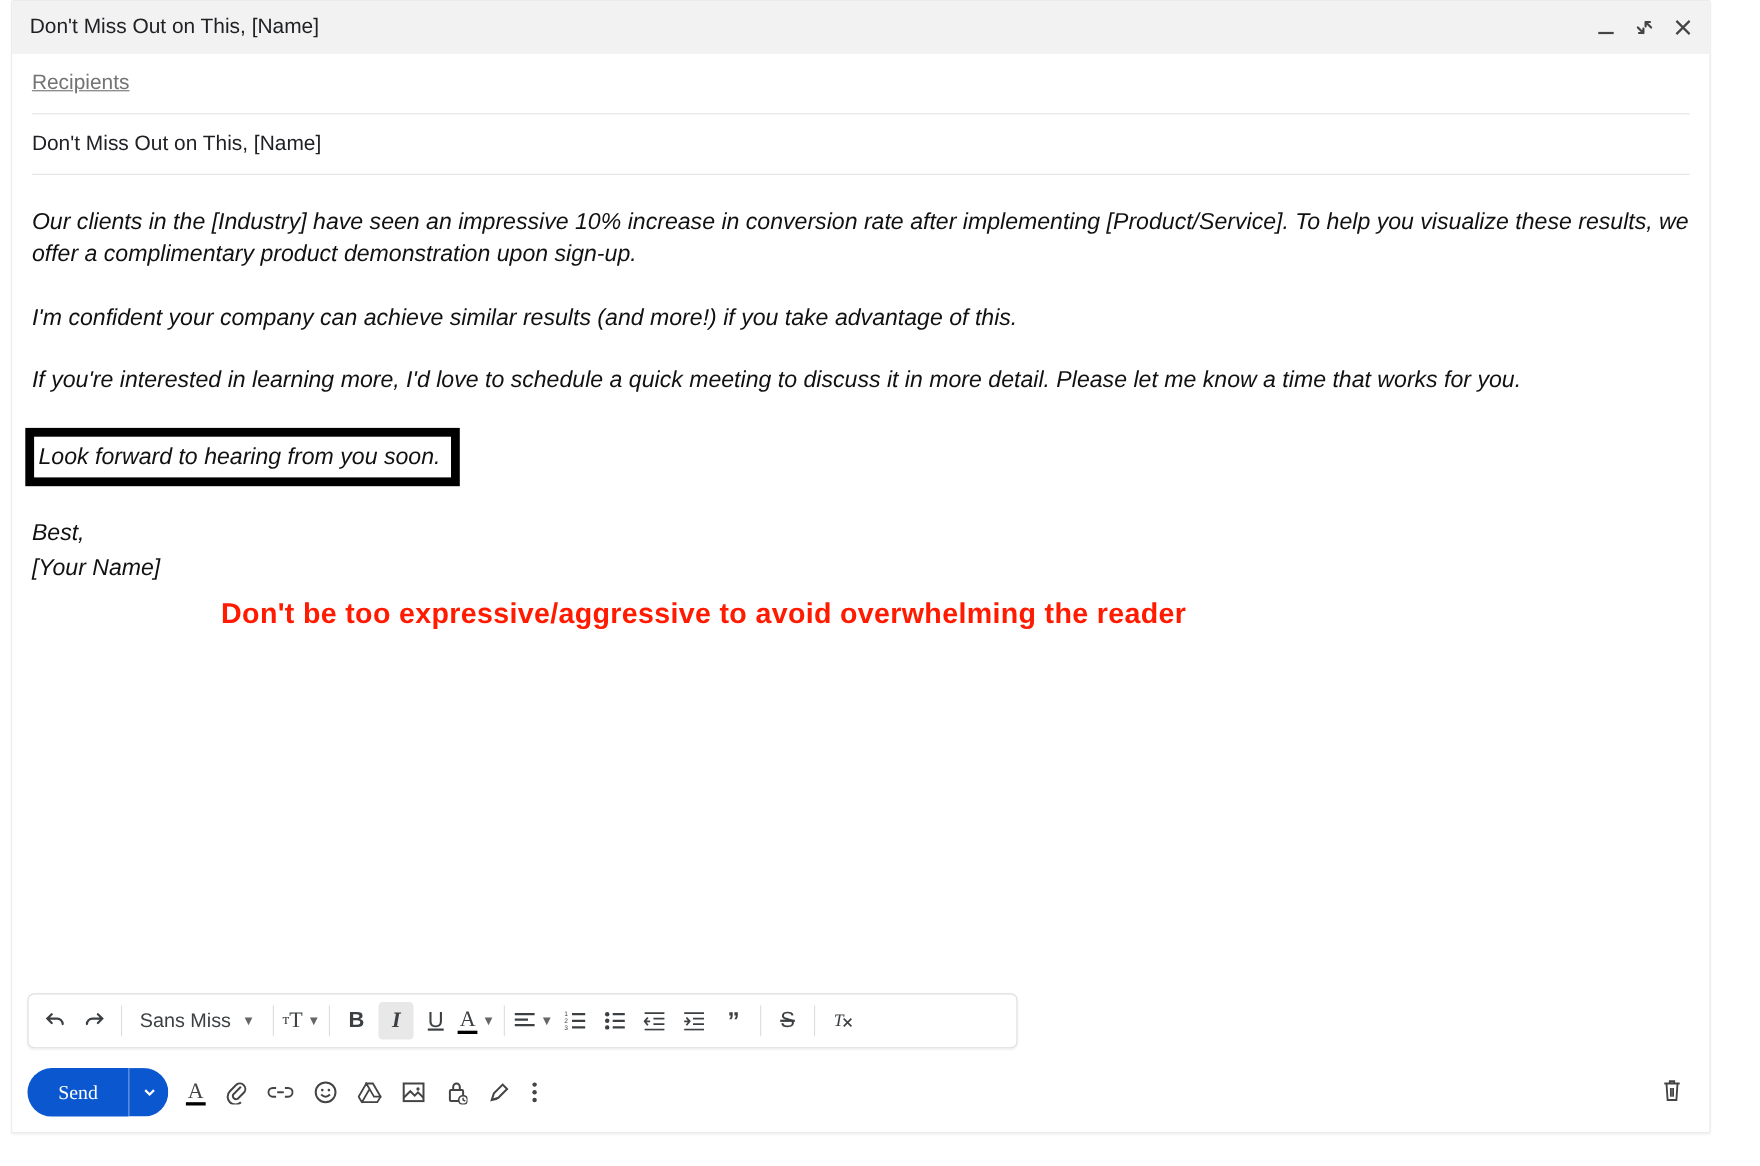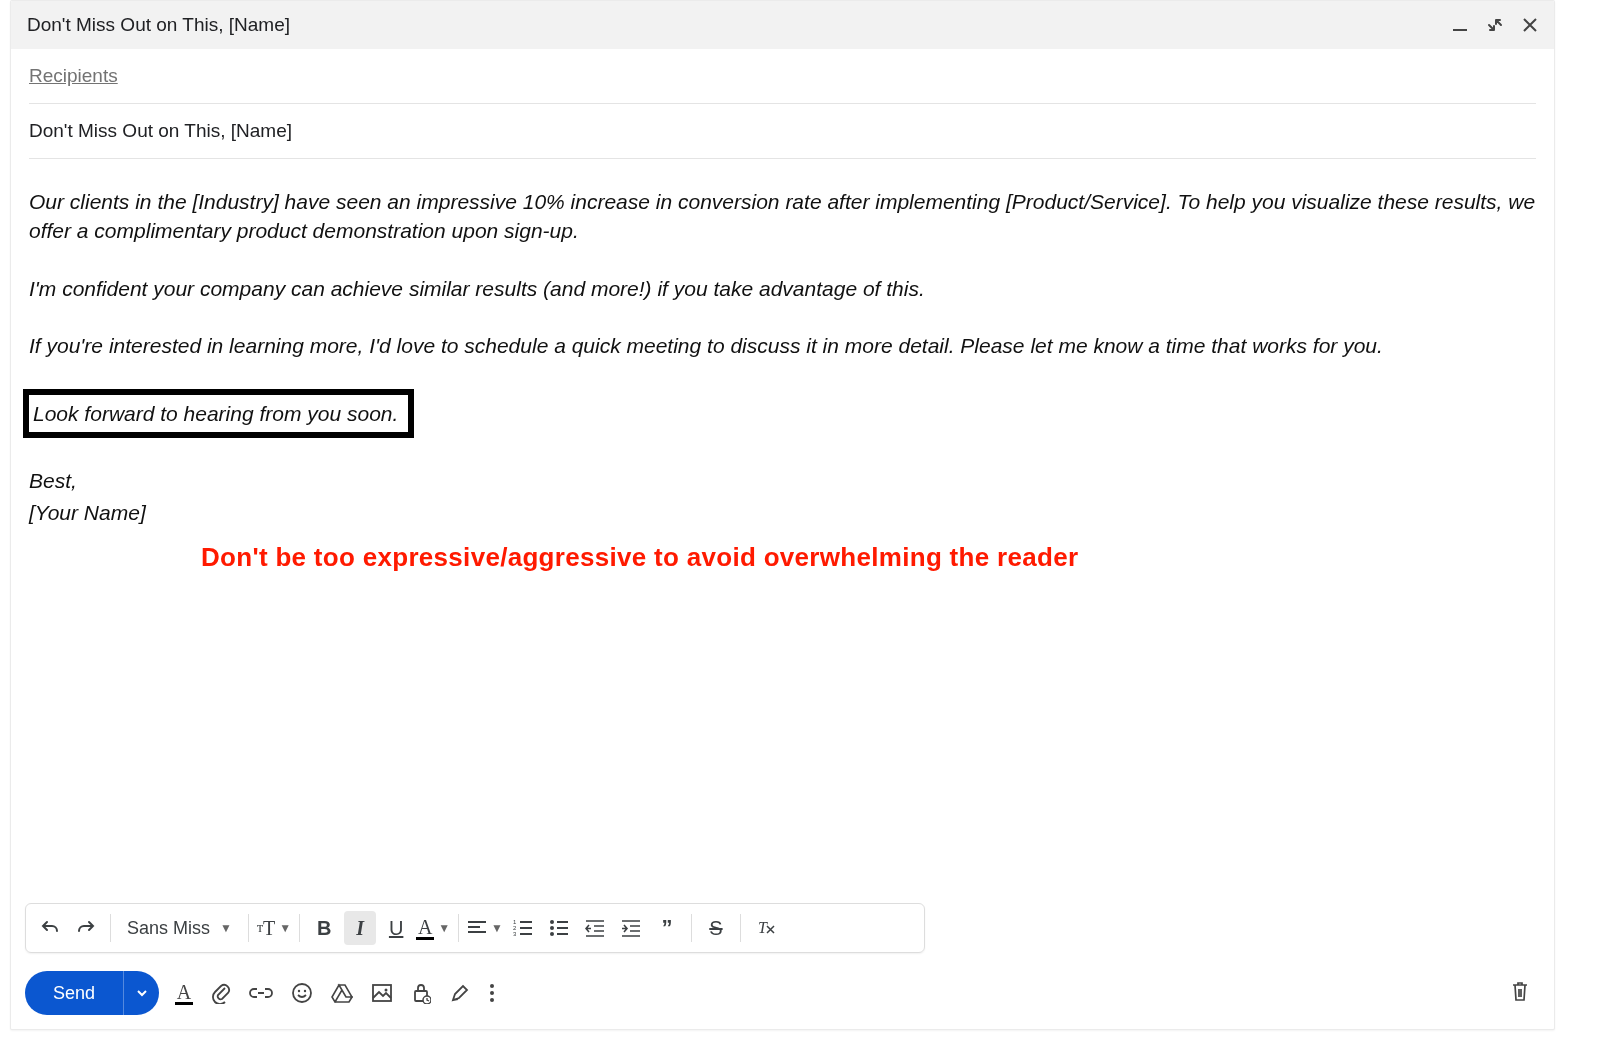--- a/index.html
+++ b/index.html
@@ -52,21 +52,21 @@
     color: #111;
     line-height: 1.4;
     position: relative;
   }
   .body-area p {
     margin: 0 0 28px 0;
   }
   .body-area p.tight { margin-bottom: 3px; }
   .highlight-box {
     display: inline-block;
-    border: 6px solid #000000;
+    border: 8px solid #000000;
     padding: 4px 10px 4px 4px;
     margin-left: -6px;
   }
   .annotation {
     position: absolute;
     font-style: normal;
     font-weight: 800;
     color: #ff1a00;
     font-size: 26px;
     left: 190px;
@@ -119,20 +119,21 @@
   .send-btn {
     background: #0b57d0;
     color: #fff;
     font-size: 18px;
     font-weight: 500;
     border: none;
     height: 44px;
     padding: 0 28px;
     border-radius: 22px 0 0 22px;
     cursor: pointer;
+    font-family: Liberation Serif, serif;
   }
   .send-more {
     background: #0b57d0;
     color: #fff;
     border: none;
     border-left: 1px solid rgba(255,255,255,0.3);
     width: 36px;
     height: 44px;
     border-radius: 0 22px 22px 0;
     cursor: pointer;

